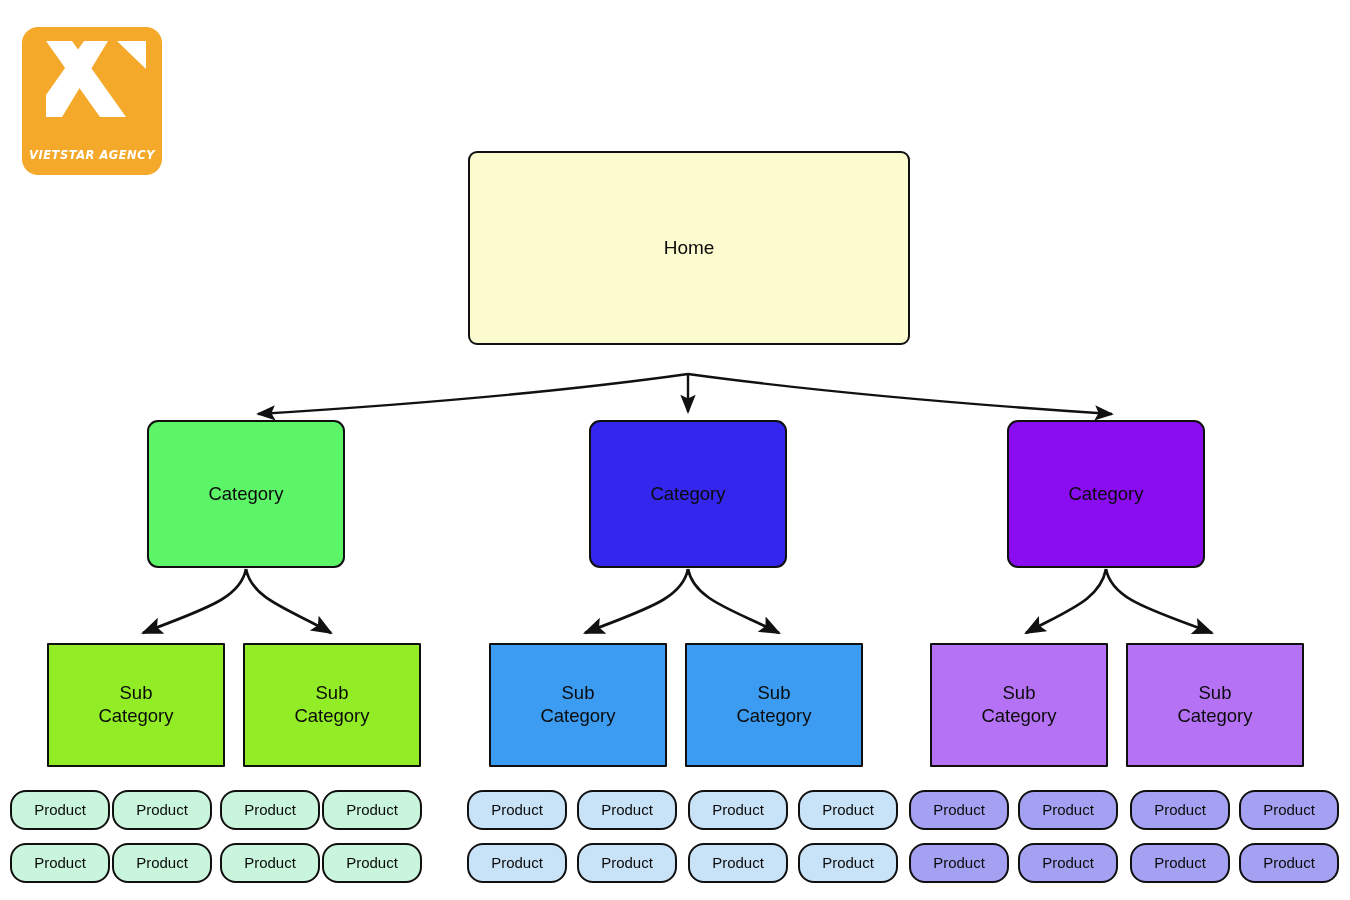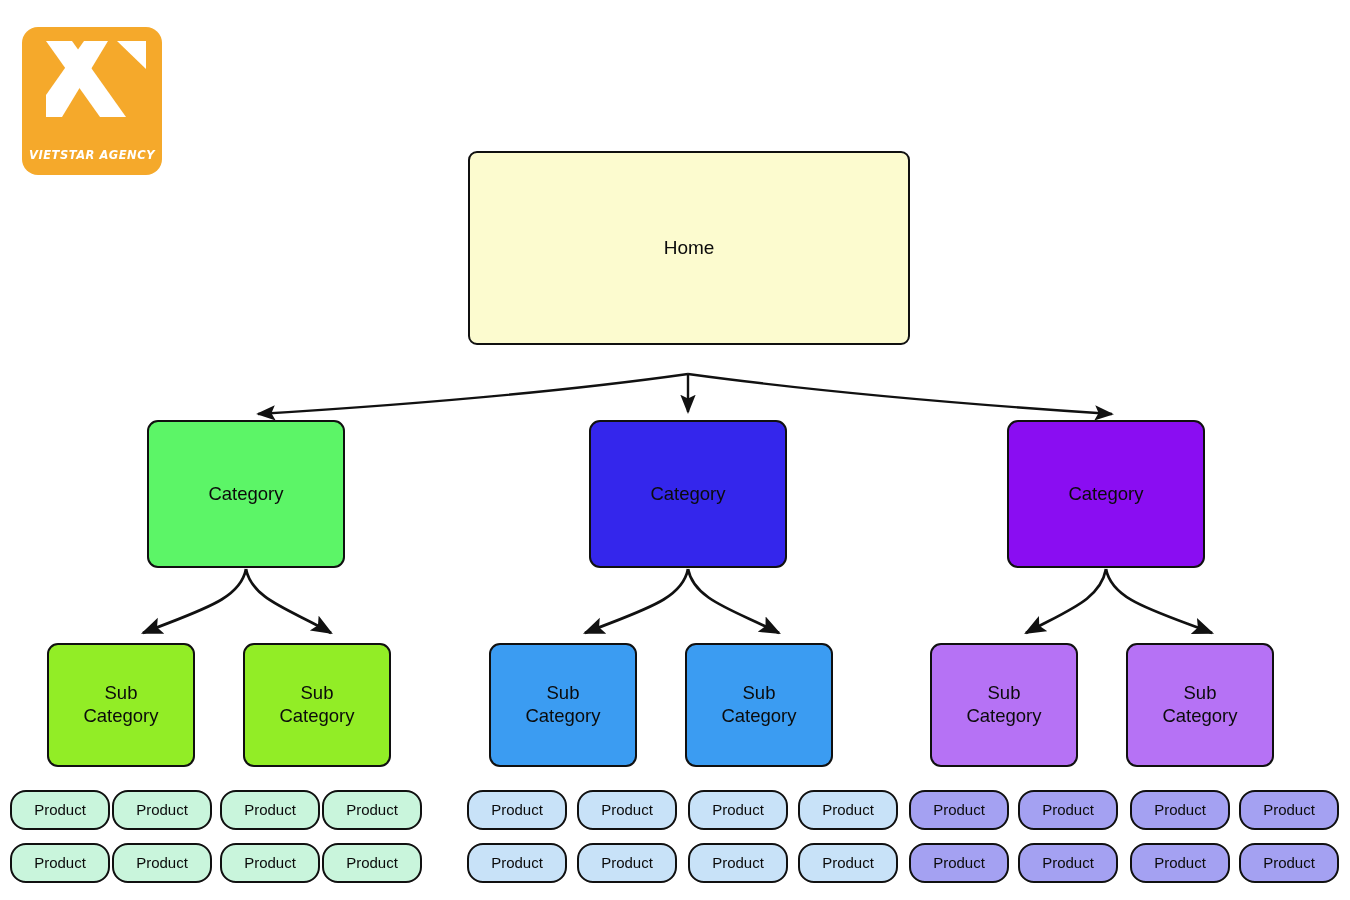--- a/index.html
+++ b/index.html
@@ -90,24 +90,24 @@
     height: 148px;
     top: 420px;
     border-radius: 11px;
     font-size: 18.5px;
   }
   .cat-0 { left: 147px;  background: #5CF567; }
   .cat-1 { left: 589px;  background: #3426EC; }
   .cat-2 { left: 1007px; background: #8A0DF2; }
 
   .node-sub {
-    width: 148px;
+    width: 178px;
     height: 124px;
     top: 643px;
-    border-radius: 11px;
+    border-radius: 1px;
     font-size: 18.5px;
   }
   .sub-g0-0 { left: 47px;   background: #92ED26; }
   .sub-g0-1 { left: 243px;  background: #92ED26; }
   .sub-g1-0 { left: 489px;  background: #3B9CF2; }
   .sub-g1-1 { left: 685px;  background: #3B9CF2; }
   .sub-g2-0 { left: 930px;  background: #B672F5; }
   .sub-g2-1 { left: 1126px; background: #B672F5; }
 
   .node-prod {

